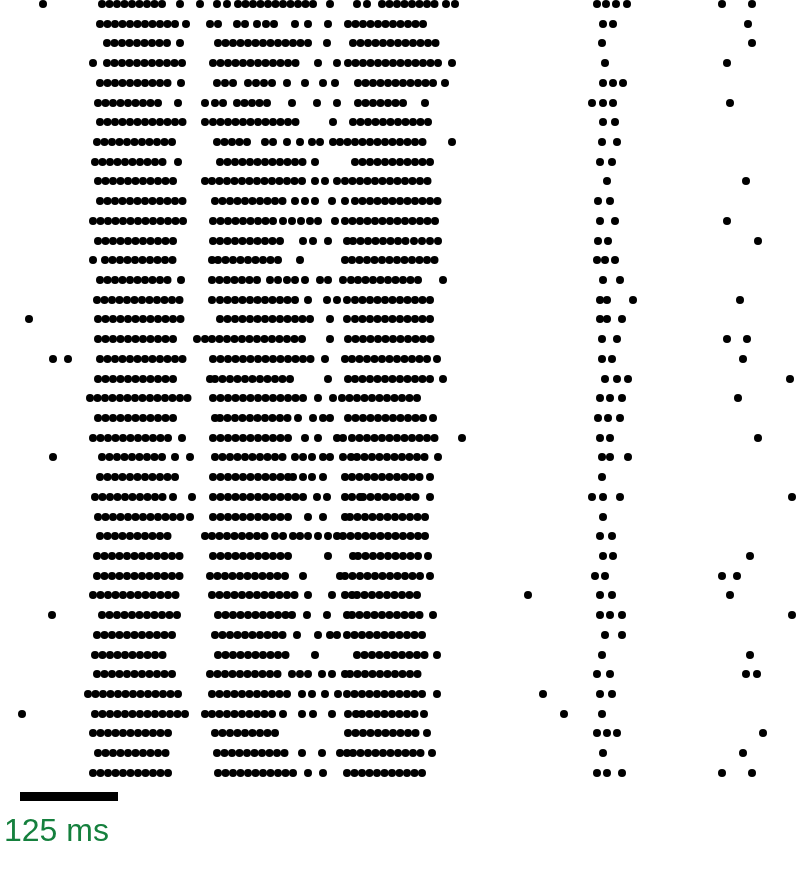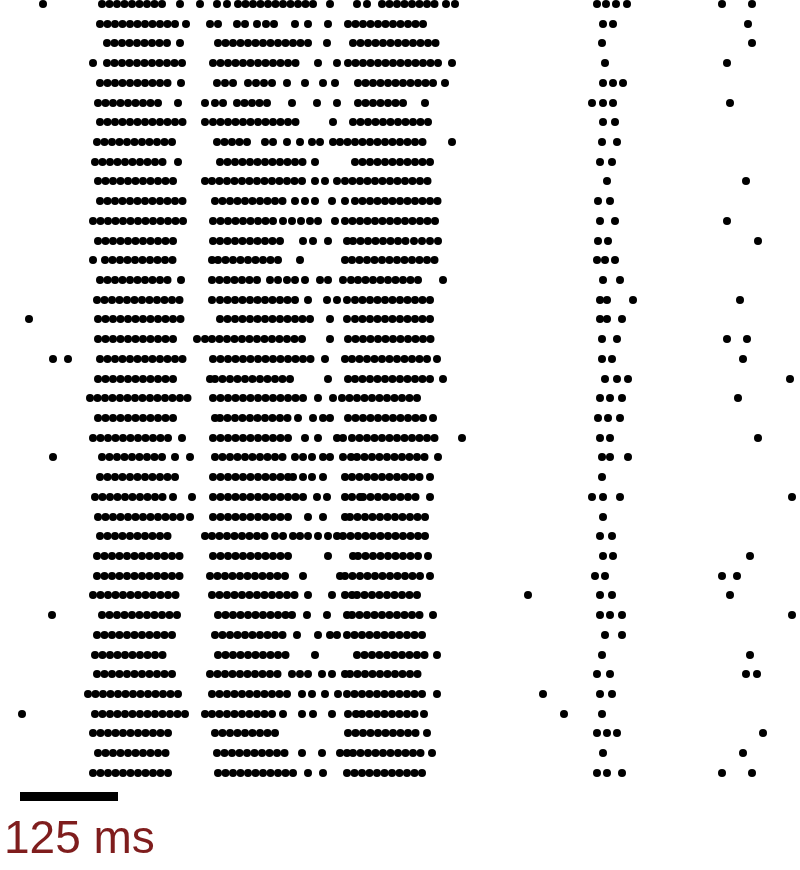--- a/index.html
+++ b/index.html
@@ -10,22 +10,22 @@
     overflow: hidden;
     font-family: "Liberation Sans", sans-serif;
   }
   #raster-svg { position: absolute; left: 0; top: 0; }
   #scale-bar {
     position: absolute;
     background: #000000;
   }
   #scale-bar-label {
     position: absolute;
-    color: #7f1d1d;
-    font-size: 46px;
+    color: #15803d;
+    font-size: 32px;
     line-height: 1;
     white-space: nowrap;
   }
 </style>
 </head>
 <body style="background: rgb(255, 255, 255);">
 
 <svg id="raster-svg" width="800" height="870" viewBox="0 0 800 870" xmlns="http://www.w3.org/2000/svg">
     <circle cx="102" cy="4" r="4" fill="#000000"></circle>
     <circle cx="109.5" cy="4" r="4" fill="#000000"></circle>

